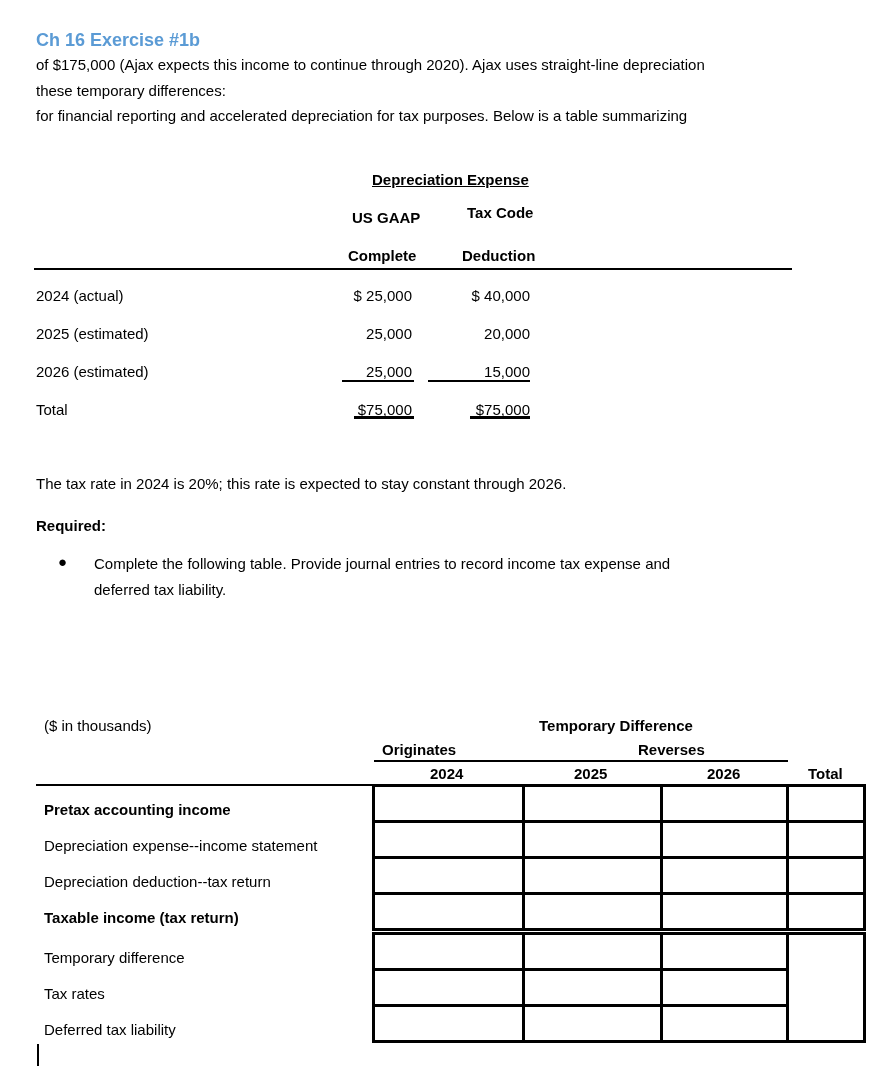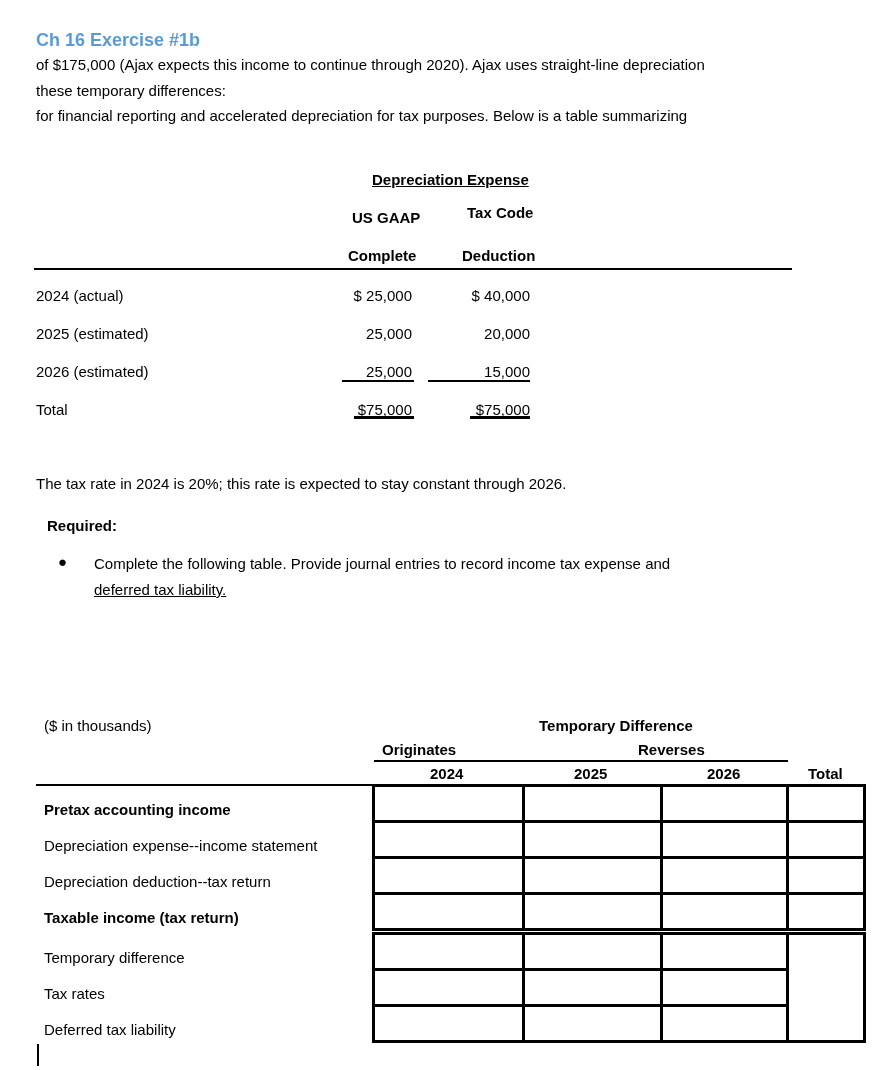--- a/index.html
+++ b/index.html
@@ -57,24 +57,24 @@
 
   <div class="abs" style="left:36px; top:401px;">Total</div>
   <div class="abs num" style="left:330px; width:82px; top:401px;">$75,000</div>
   <div class="abs num" style="left:440px; width:90px; top:401px;">$75,000</div>
   <div class="hline" style="left:354px; top:416px; width:60px; height:2.5px;"></div>
   <div class="hline" style="left:470px; top:416px; width:60px; height:2.5px;"></div>
 </div>
 
 <div class="abs" style="left:36px; top:475px;">The tax rate in 2024 is 20%; this rate is expected to stay constant through 2026.</div>
 
-<div class="abs bold" style="left:47px; top:517px;">Required:</div>
+<div class="abs bold" style="left:36px; top:517px;">Required:</div>
 <div class="abs" style="left:58px; top:553px; font-size:15px;">●</div>
 <div class="abs" style="left:94px; top:555px;">Complete the following table. Provide journal entries to record income tax expense and</div>
-<div class="abs" style="left:94px; top:581px;text-decoration:underline;">deferred tax liability.</div>
+<div class="abs" style="left:94px; top:581px;">deferred tax liability.</div>
 
 <div>
   <div class="abs" style="left:44px; top:717px;">($ in thousands)</div>
   <div class="abs bold" style="left:539px; top:717px;">Temporary Difference</div>
   <div class="abs bold" style="left:382px; top:741px;">Originates</div>
   <div class="hline" style="left:374px; top:760px; width:150px; height:2px;"></div>
   <div class="abs bold" style="left:638px; top:741px;">Reverses</div>
   <div class="hline" style="left:500px; top:760px; width:288px; height:2px;"></div>
 
   <div class="abs bold" style="left:430px; top:765px;">2024</div>

